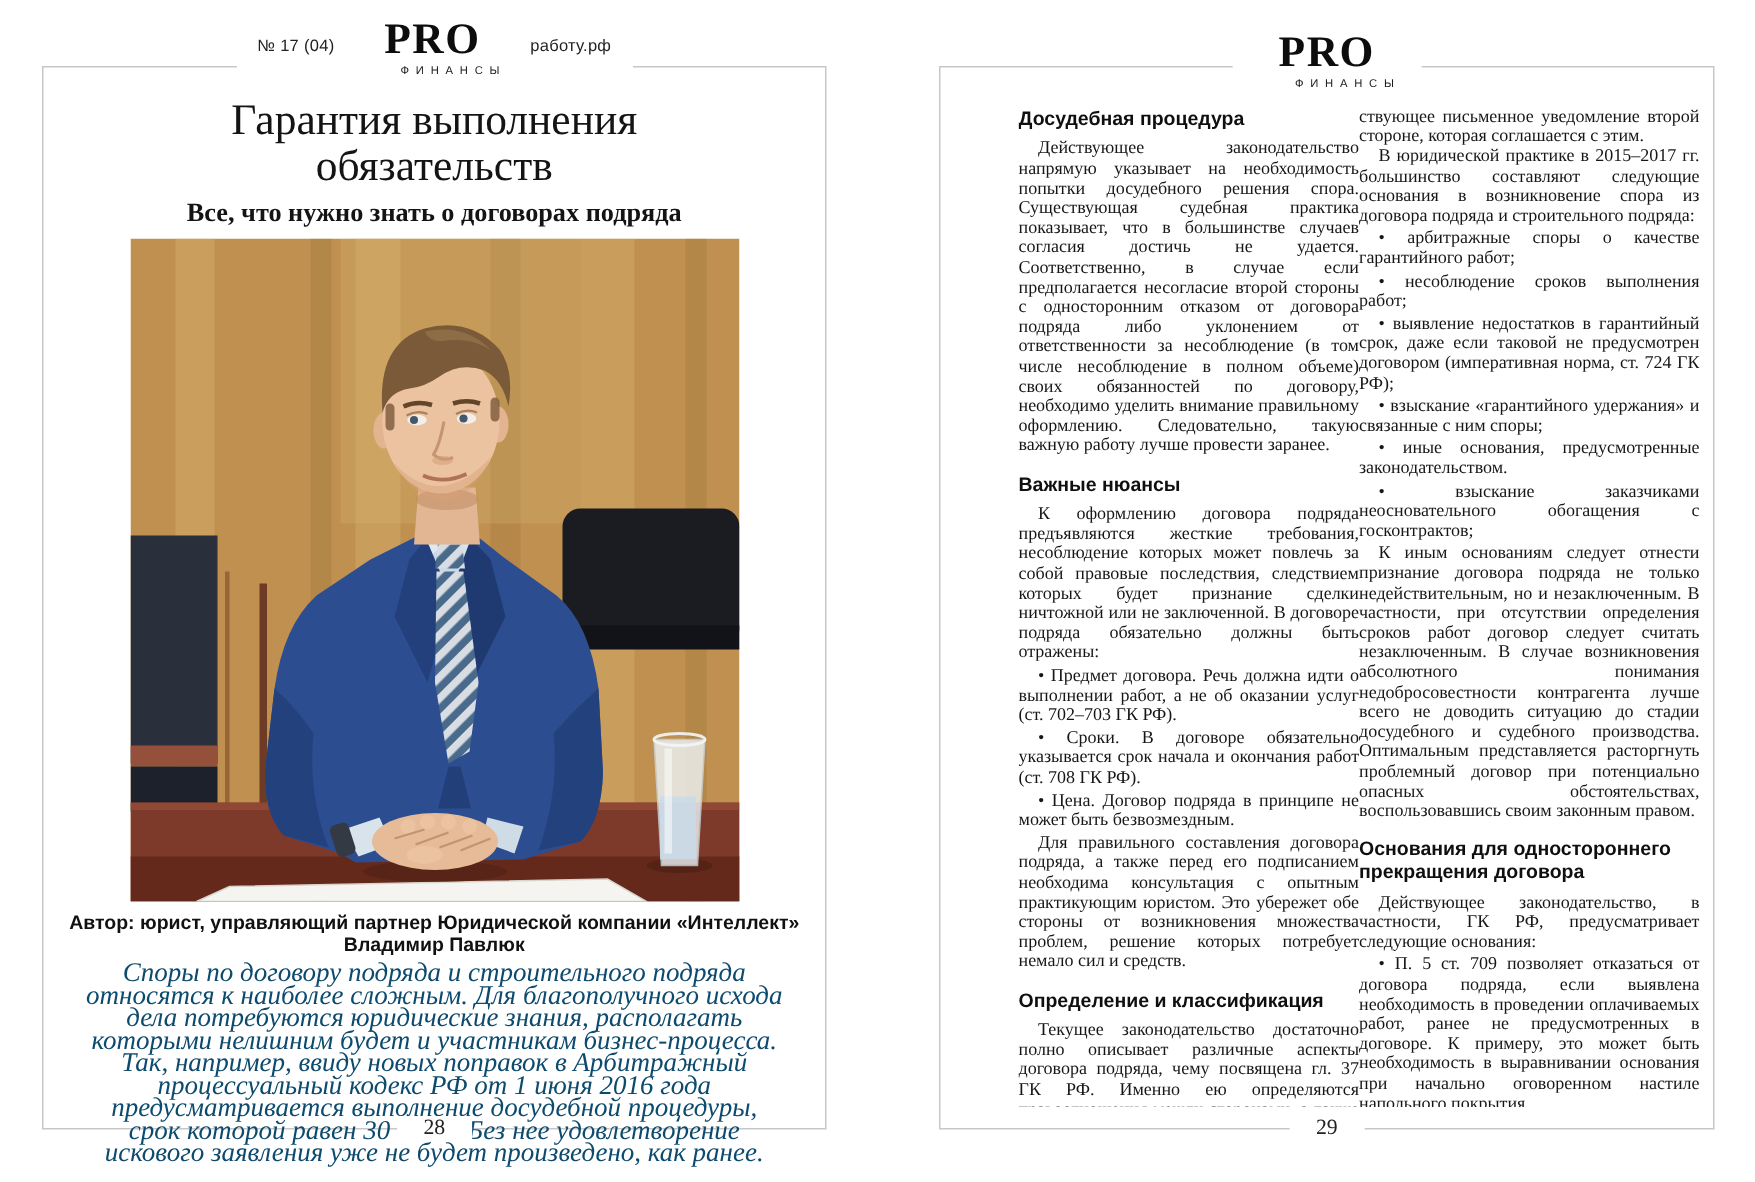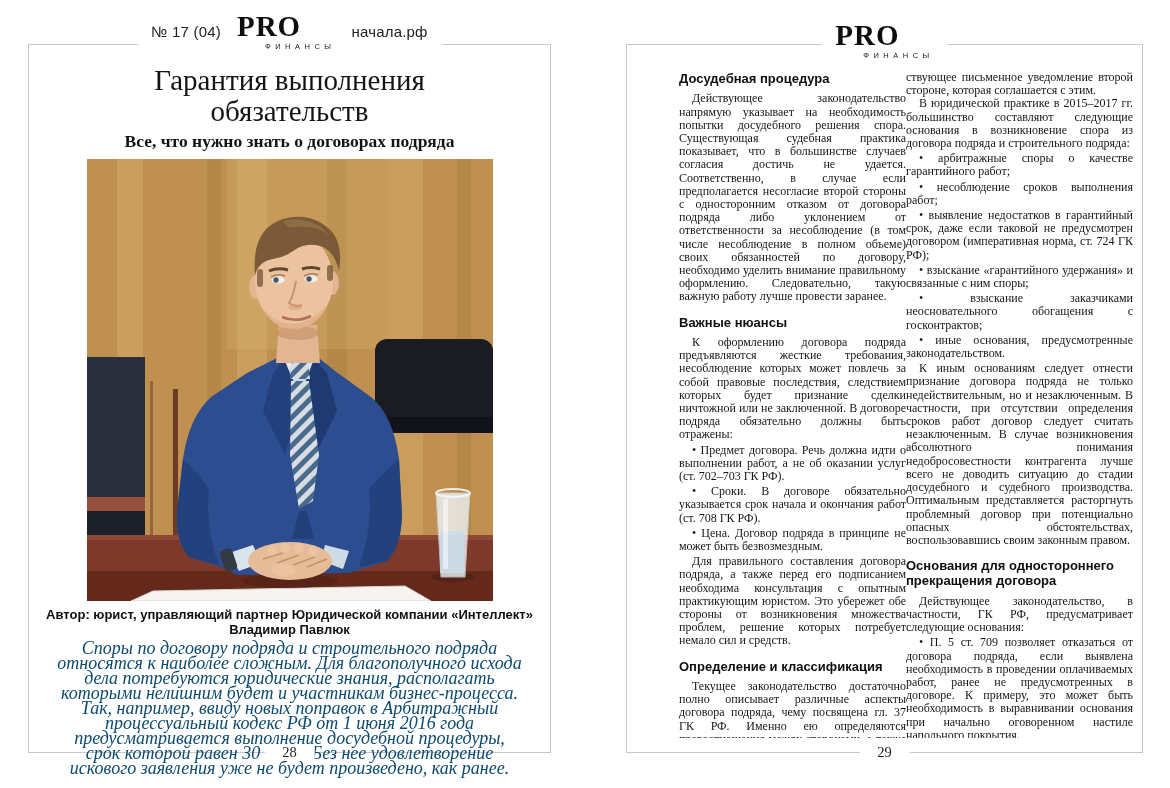--- a/index.html
+++ b/index.html
@@ -17,22 +17,22 @@
   .page.rp { left:626px; width:517px; }
 
   
   .masthead {
     position:absolute; left:50%; transform:translateX(-50%);
     background:#fff; display:flex; align-items:center; gap:16px;
     padding:0 14px; z-index:3; white-space:nowrap;
   }
   .lp .masthead { top:-33px; }
   .rp .masthead { top:-24px; }
-  .mh-small { font-family:"Liberation Sans",sans-serif; font-size:15px; color:#222; letter-spacing:.2px; }
-  .logo { text-align:left; line-height:1; }
+  .mh-small { font-family:"Liberation Sans",sans-serif; font-size:11px; color:#222; letter-spacing:.2px; }
+  .logo { text-align:center; line-height:1; }
   .logo-pro { font-family:"Liberation Serif",serif; font-weight:bold; font-size:29px; letter-spacing:1px; color:#0d0d0d; }
   .logo-fin { font-family:"Liberation Sans",sans-serif; font-size:7.5px; letter-spacing:4.5px; margin-top:2px; padding-left:4px; color:#1a1a1a;margin-left:24px; }
 
   
   .folio {
     position:absolute; bottom:-9px; left:50%; transform:translateX(-50%);
     background:#fff; padding:0 18px; font-size:14.5px; color:#222; z-index:3;
   }
 
   
@@ -71,21 +71,21 @@
 <body>
 
 <div class="page lp">
 
   <div class="masthead">
     <span class="mh-small">№ 17 (04)</span>
     <span class="logo">
       <div class="logo-pro">PRO</div>
       <div class="logo-fin">ФИНАНСЫ</div>
     </span>
-    <span class="mh-small">начала.рф</span>
+    <span class="mh-small">работу.рф</span>
   </div>
 
   <div class="lp-inner">
     <div class="title">
       <div>Гарантия выполнения</div>
       <div>обязательств</div>
     </div>
     <div class="subtitle">Все, что нужно знать о договорах подряда</div>
 
     <svg class="photo" viewBox="0 0 406 442" preserveAspectRatio="none" aria-hidden="true">
@@ -224,22 +224,22 @@
         <div class="col-h">Определение и классификация</div>
         <div class="col-p">Текущее законодательство достаточно полно описывает различные аспекты договора подряда, чему посвящена гл. 37 ГК РФ. Именно ею определяются правоотношения между сторонами, а также некоторые моменты оформления. К особенностям арбитражных споров по договору подряда следует отнести их сложность, поскольку множество технических аспектов, требований и иных нюансов исключает быстрое принятие объективного решения в рамках правового поля.</div>
       </div>
     <div class="col">
         <div class="col-p cont">ствующее письменное уведомление второй стороне, которая соглашается с этим.</div>
         <div class="col-p">В юридической практике в 2015–2017 гг. большинство составляют следующие основания в возникновение спора из договора подряда и строительного подряда:</div>
         <div class="col-b">• арбитражные споры о качестве гарантийного работ;</div>
         <div class="col-b">• несоблюдение сроков выполнения работ;</div>
         <div class="col-b">• выявление недостатков в гарантийный срок, даже если таковой не предусмотрен договором (императивная норма, ст. 724 ГК РФ);</div>
         <div class="col-b">• взыскание «гарантийного удержания» и связанные с ним споры;</div>
+        <div class="col-b">• иные основания, предусмотренные законодательством.</div>
         <div class="col-b">• взыскание заказчиками неосновательного обогащения с госконтрактов;</div>
-        <div class="col-b">• иные основания, предусмотренные законодательством.</div>
         <div class="col-p">К иным основаниям следует отнести признание договора подряда не только недействительным, но и незаключенным. В частности, при отсутствии определения сроков работ договор следует считать незаключенным. В случае возникновения абсолютного понимания недобросовестности контрагента лучше всего не доводить ситуацию до стадии досудебного и судебного производства. Оптимальным представляется расторгнуть проблемный договор при потенциально опасных обстоятельствах, воспользовавшись своим законным правом.</div>
         <div class="col-h">Основания для одностороннего прекращения договора</div>
         <div class="col-p">Действующее законодательство, в частности, ГК РФ, предусматривает следующие основания:</div>
         <div class="col-b">• П. 5 ст. 709 позволяет отказаться от договора подряда, если выявлена необходимость в проведении оплачиваемых работ, ранее не предусмотренных в договоре. К примеру, это может быть необходимость в выравнивании основания при начально оговоренном настиле напольного покрытия.</div>
         <div class="col-b">• П. 2, 3 ст. 715 определяет возможность одностороннего отказа заказчика в случае, если исполнитель не приступает к работам, осуществляет их медленно (что исключает своевременное их завершение в оговоренный срок) либо же не устраняет выявленные недостатки работ в отведенный срок.</div>
       </div>
   </div>
 
   <div class="folio">29</div>
 </div>

